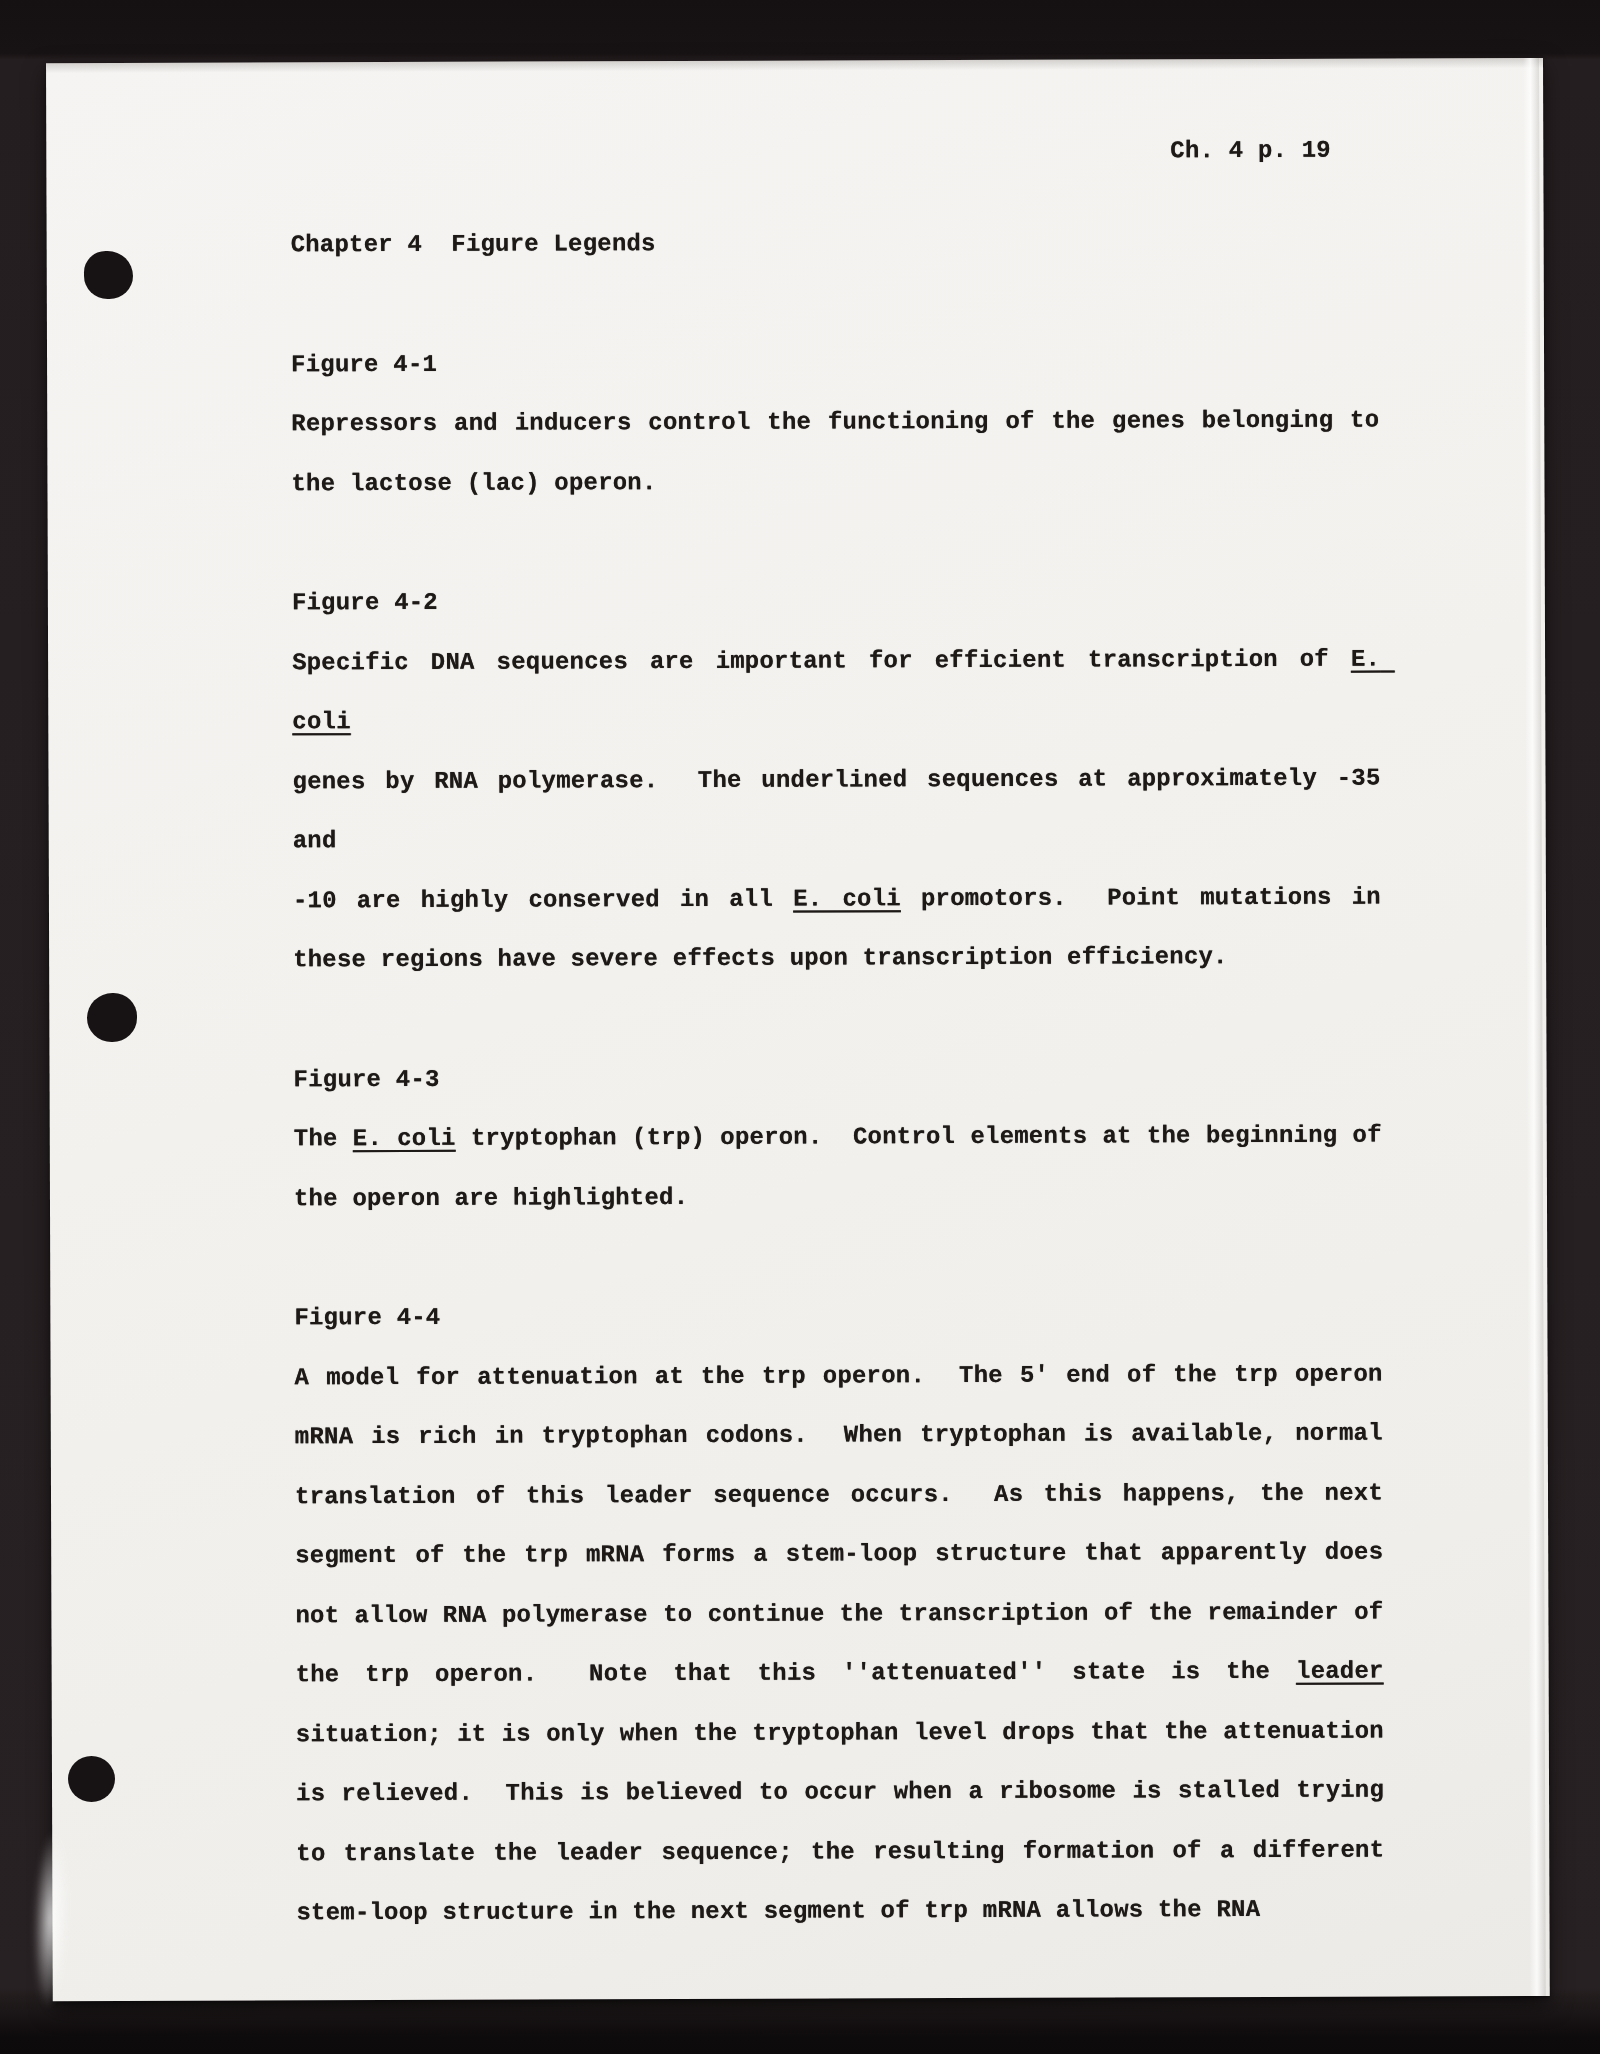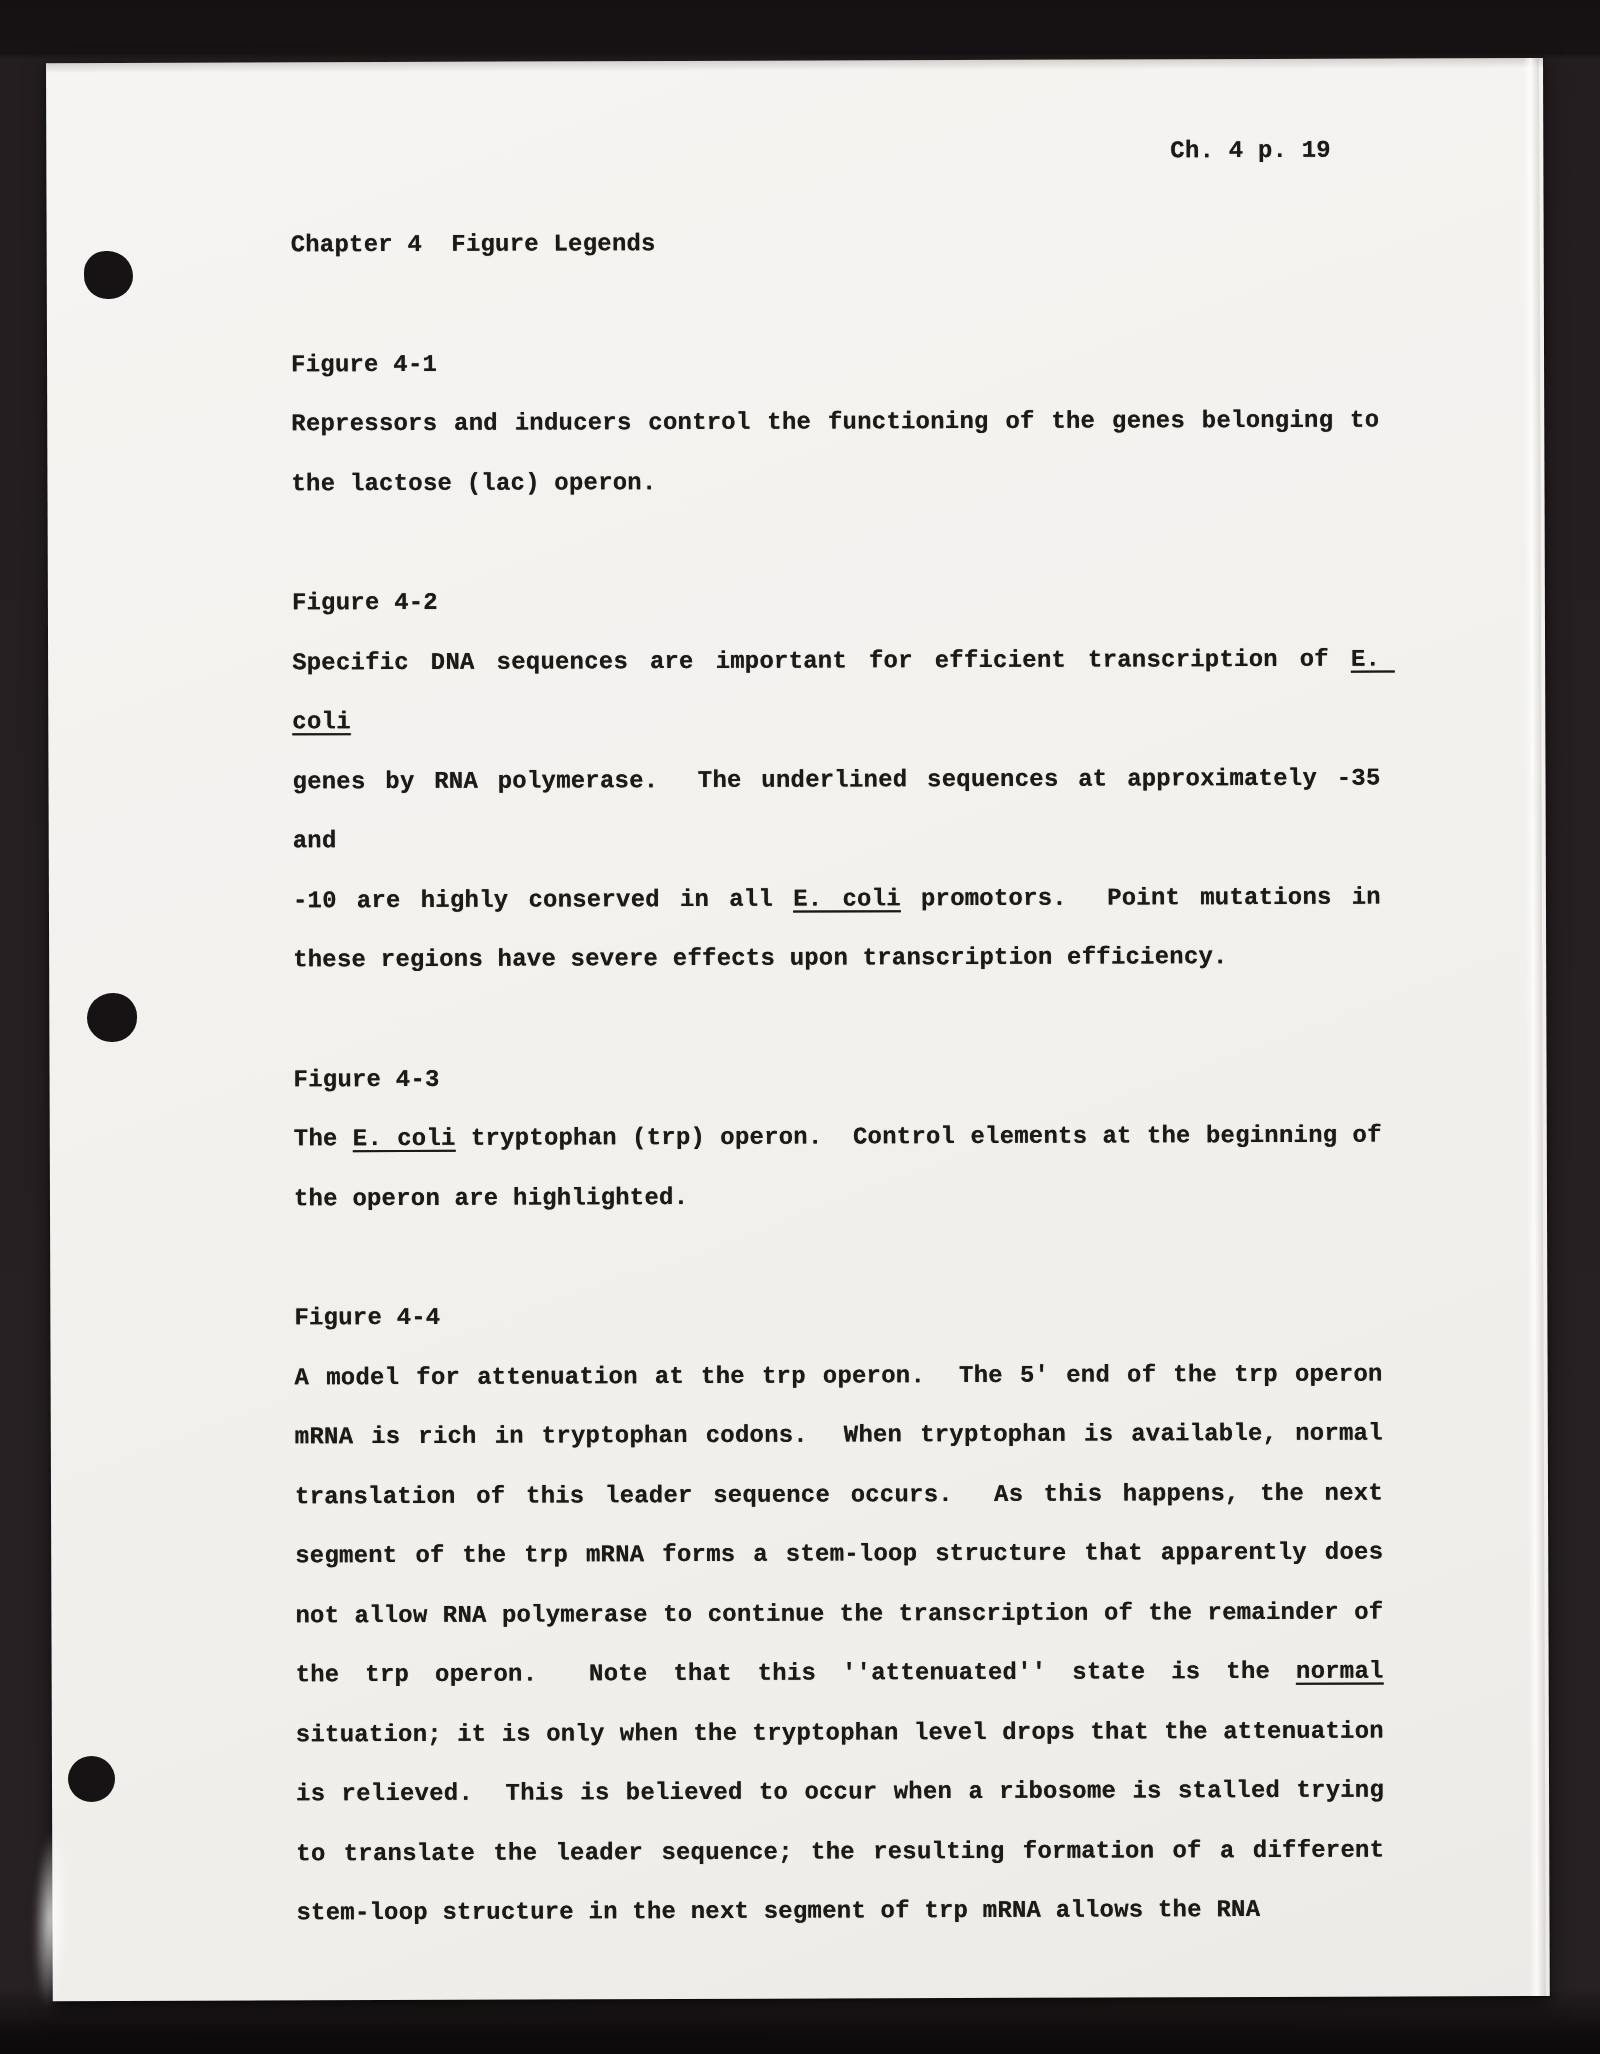--- a/index.html
+++ b/index.html
@@ -83,21 +83,21 @@
           <div class="typed line just"><span>The </span><span class="u">E. coli</span><span> tryptophan (trp) operon.  Control elements at the beginning of</span></div>
           <div class="typed line"><span>the operon are highlighted.</span></div>
         </section>
         <section class="fig-section">
           <div class="typed line">Figure 4-4</div>
           <div class="typed line just"><span>A model for attenuation at the trp operon.  The 5' end of the trp operon</span></div>
           <div class="typed line just"><span>mRNA is rich in tryptophan codons.  When tryptophan is available, normal</span></div>
           <div class="typed line just"><span>translation of this leader sequence occurs.  As this happens, the next</span></div>
           <div class="typed line just"><span>segment of the trp mRNA forms a stem-loop structure that apparently does</span></div>
           <div class="typed line just"><span>not allow RNA polymerase to continue the transcription of the remainder of</span></div>
-          <div class="typed line just"><span>the trp operon.  Note that this ''attenuated'' state is the </span><span class="u">normal</span></div>
+          <div class="typed line just"><span>the trp operon.  Note that this ''attenuated'' state is the </span><span class="u">leader</span></div>
           <div class="typed line just"><span>situation; it is only when the tryptophan level drops that the attenuation</span></div>
           <div class="typed line just"><span>is relieved.  This is believed to occur when a ribosome is stalled trying</span></div>
           <div class="typed line just"><span>to translate the leader sequence; the resulting formation of a different</span></div>
           <div class="typed line"><span>stem-loop structure in the next segment of trp mRNA allows the RNA</span></div>
         </section>
       </div>
   </div>
 </div>
 
 <div class="hole h1"></div>

